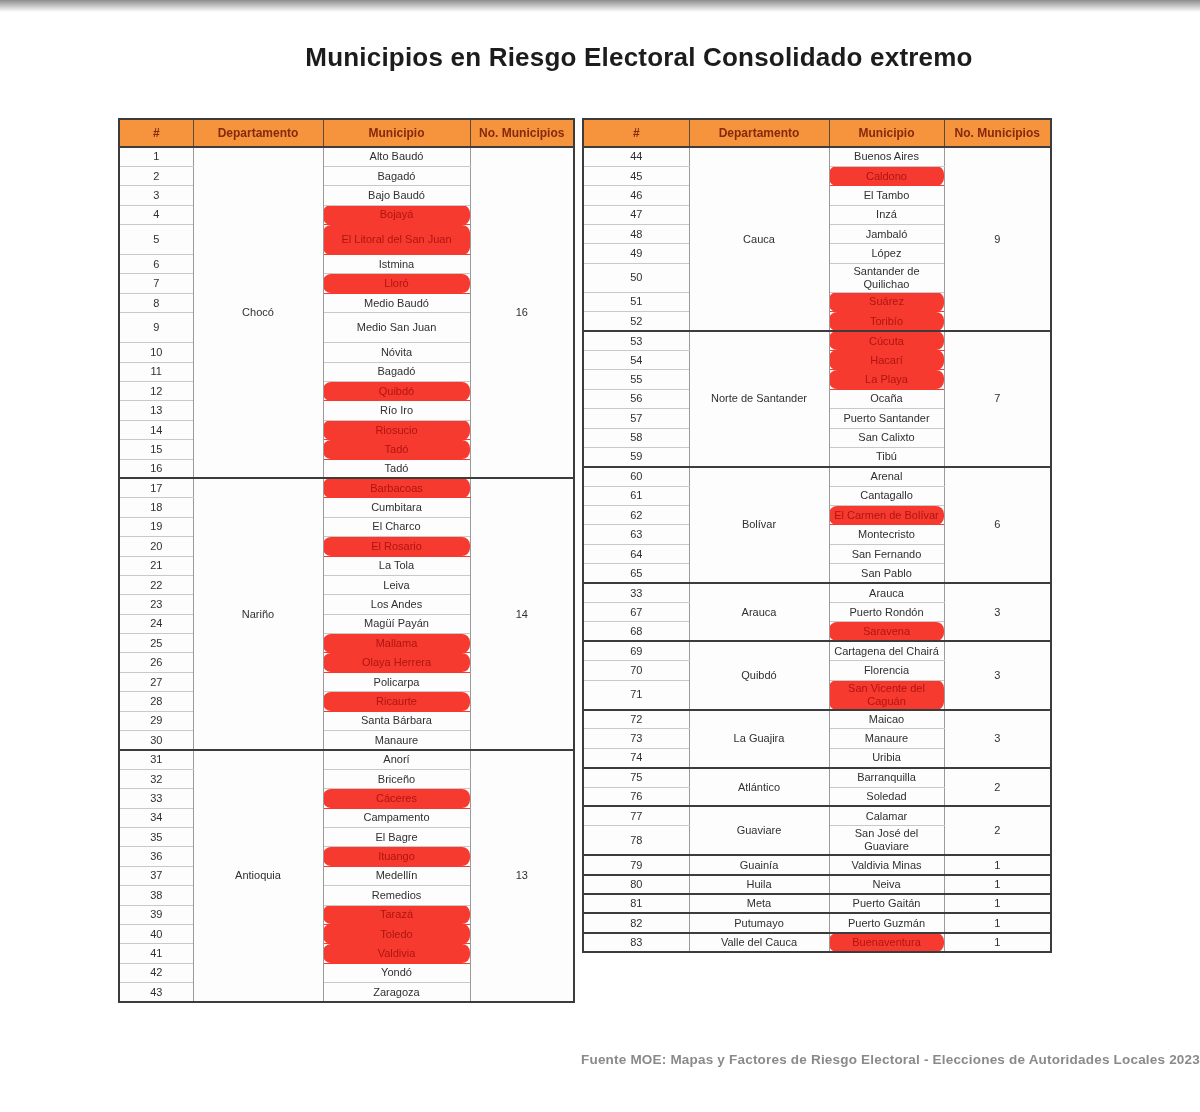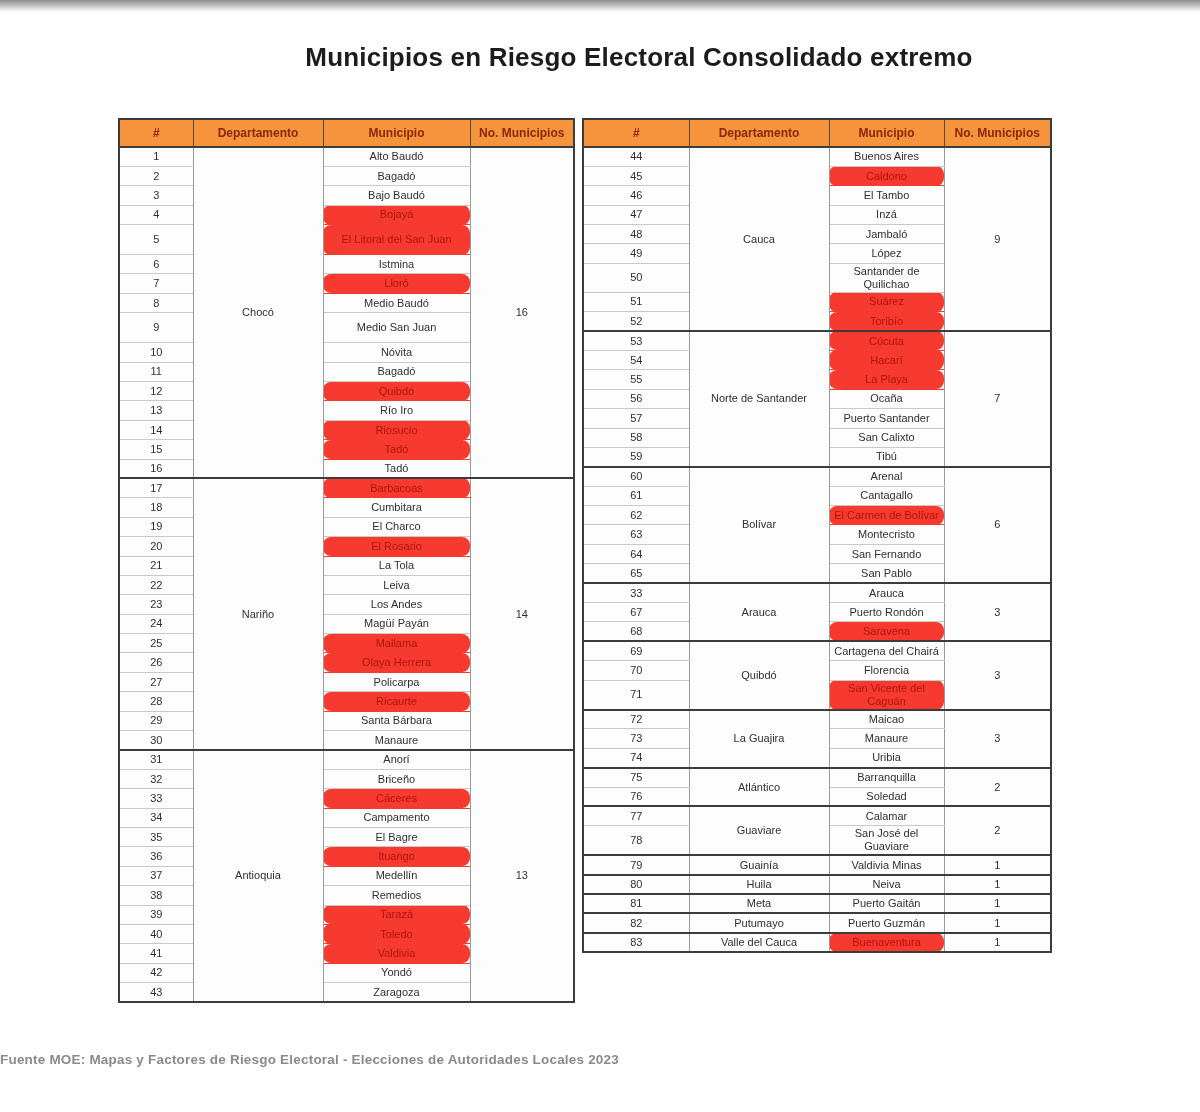--- a/index.html
+++ b/index.html
@@ -57,21 +57,21 @@
     border-bottom:1px solid #ef4444;
   }
   .risk-table td.risk{
     background:var(--risk-bg,#f63a2f);
     color:var(--risk-text,#b01510);
     border-bottom:1px solid var(--risk-bg,#f63a2f);
     border-radius:8px;
   }
   .source-note{
     position:absolute;top:1052px;left:0;width:100%;
-    text-align:left;
+    text-align:right;
     font-size:13.5px;font-weight:bold;color:#8a8a8a;
     letter-spacing:.2px;
   }
 </style>
 </head>
 <body>
 
 <div class="page">
   <div class="top-shade"></div>
   <h1 class="page-title">Municipios en Riesgo Electoral Consolidado extremo</h1>

